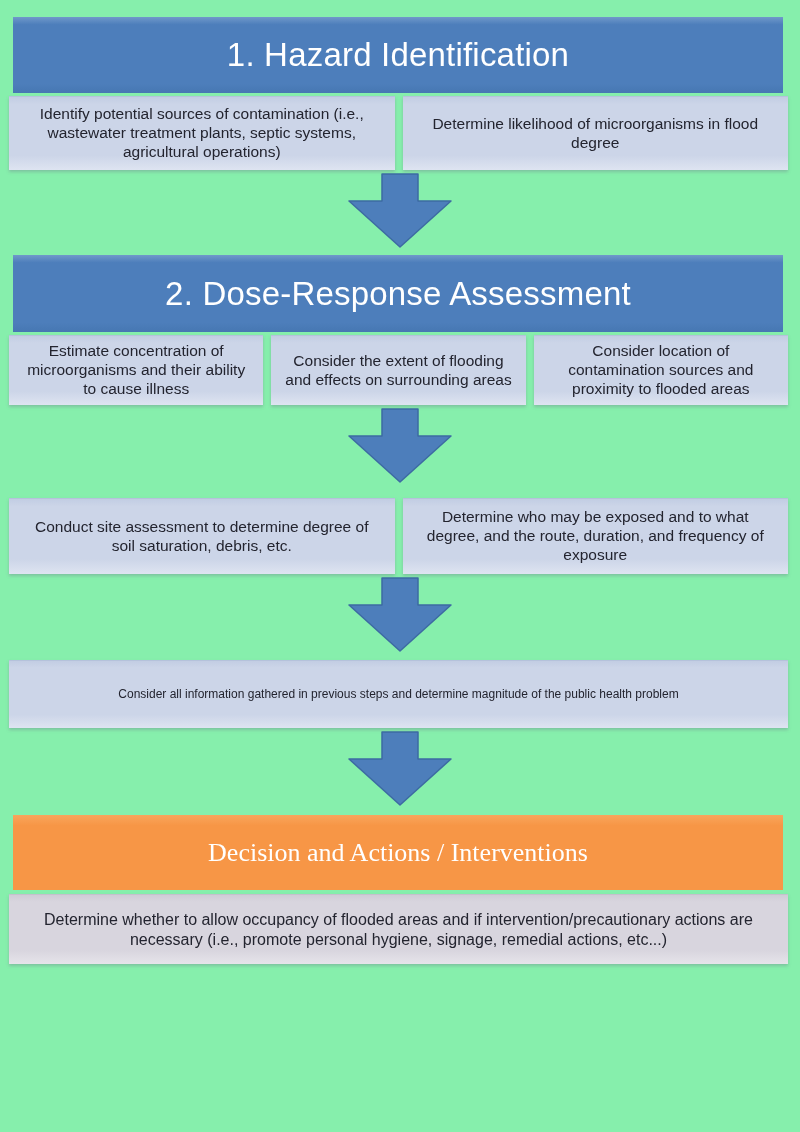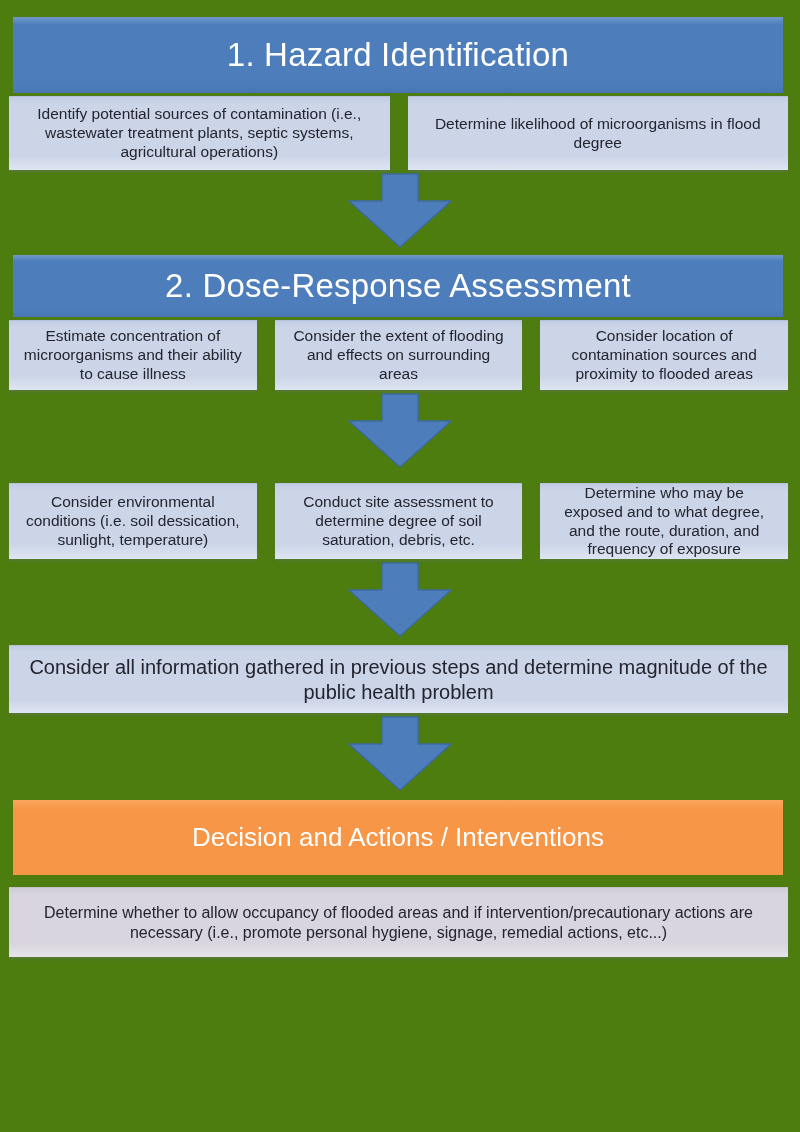--- a/index.html
+++ b/index.html
@@ -5,21 +5,21 @@
   html, body {
     margin: 0;
     padding: 0;
     background: #ffffff;
     font-family: "Liberation Sans", "DejaVu Sans", sans-serif;
   }
   .canvas {
     position: relative;
     width: 800px;
     height: 1132px;
-    background: #4d7c0f;
+    background: #86efac;
     overflow: hidden;
   }
   .spacer-top { height: 17px; }
 
   
   .step-header {
     width: 770px;
     margin-left: 13px;
     box-sizing: border-box;
     background: linear-gradient(180deg,
@@ -29,47 +29,48 @@
       var(--header_blue_dark, #4677b2) 100%);
     color: #ffffff;
     display: flex;
     align-items: center;
     justify-content: center;
     text-align: center;
     font-size: 33px;
     letter-spacing: 0.2px;
   }
   .hdr-76 { height: 76px; }
-  .hdr-77 { height: 62px; }
+  .hdr-77 { height: 77px; }
   .hdr-70 { height: 70px; }
 
   .final-header {
     width: 770px;
     margin-left: 13px;
     height: 75px;
     box-sizing: border-box;
     background: linear-gradient(180deg,
       var(--orange_light, #f9a55c) 0%,
       var(--orange, #f79646) 14%,
       var(--orange, #f79646) 100%);
     color: #ffffff;
     display: flex;
     align-items: center;
     justify-content: center;
     text-align: center;
     font-size: 26px;
+    font-family: Liberation Serif, serif;
   }
 
   
   .sub-row {
     width: 779px;
     margin-left: 9px;
     margin-top: 3px;
     display: flex;
-    gap: 18px;
+    gap: 8px;
     box-sizing: border-box;
   }
   .r-74 { height: 74px; }
   .r-70 { height: 70px; align-items: flex-end; }
   .r-76 { height: 76px; }
   .r-68 { height: 68px; }
   .sub-cell {
     flex: 1 1 0;
     height: 100%;
     box-sizing: border-box;
@@ -92,22 +93,22 @@
   }
   .sub-cell.grey {
     background: linear-gradient(180deg,
       #cfccd6 0%,
       var(--panel_grey, #d8d5de) 10%,
       var(--panel_grey, #d8d5de) 80%,
       #e6e4ea 100%);
     border-top: 1px solid #c4c1cc;
     font-size: 16px;
   }
-  .sub-cell.wide { font-size: 20px; }
-  .grey-row { margin-top: 12px; height: 70px; }
+  .sub-cell.wide { font-size: 12px; }
+  .grey-row { margin-top: 4px; height: 70px; }
 
   
   .arrow-zone {
     display: flex;
     justify-content: center;
     align-items: flex-start;
   }
   .az-85 { height: 85px; }
   .az-90 { height: 90px; }
   .az-83 { height: 83px; }
@@ -146,21 +147,20 @@
     </div>
   </section>
   <div class="arrow-zone az-90">
     <svg width="104" height="76" viewBox="0 0 104 76">
       <polygon points="34,1 70,1 70,28 103,28 52,74 1,28 34,28" fill="#4d7ebb" stroke="#3d6ba2" stroke-width="1.5" stroke-linejoin="round"></polygon>
     </svg>
   </div>
 
   <section>
     <div class="sub-row r-76">
-      <div class="sub-cell">Consider environmental conditions (i.e. soil dessication, sunlight, temperature)</div>
       <div class="sub-cell">Conduct site assessment to determine degree of soil saturation, debris, etc.</div>
       <div class="sub-cell">Determine  who may be exposed and to what degree, and the route, duration, and frequency of exposure</div>
     </div>
   </section>
   <div class="arrow-zone az-83">
     <svg width="104" height="76" viewBox="0 0 104 76">
       <polygon points="34,1 70,1 70,28 103,28 52,74 1,28 34,28" fill="#4d7ebb" stroke="#3d6ba2" stroke-width="1.5" stroke-linejoin="round"></polygon>
     </svg>
   </div>
 

